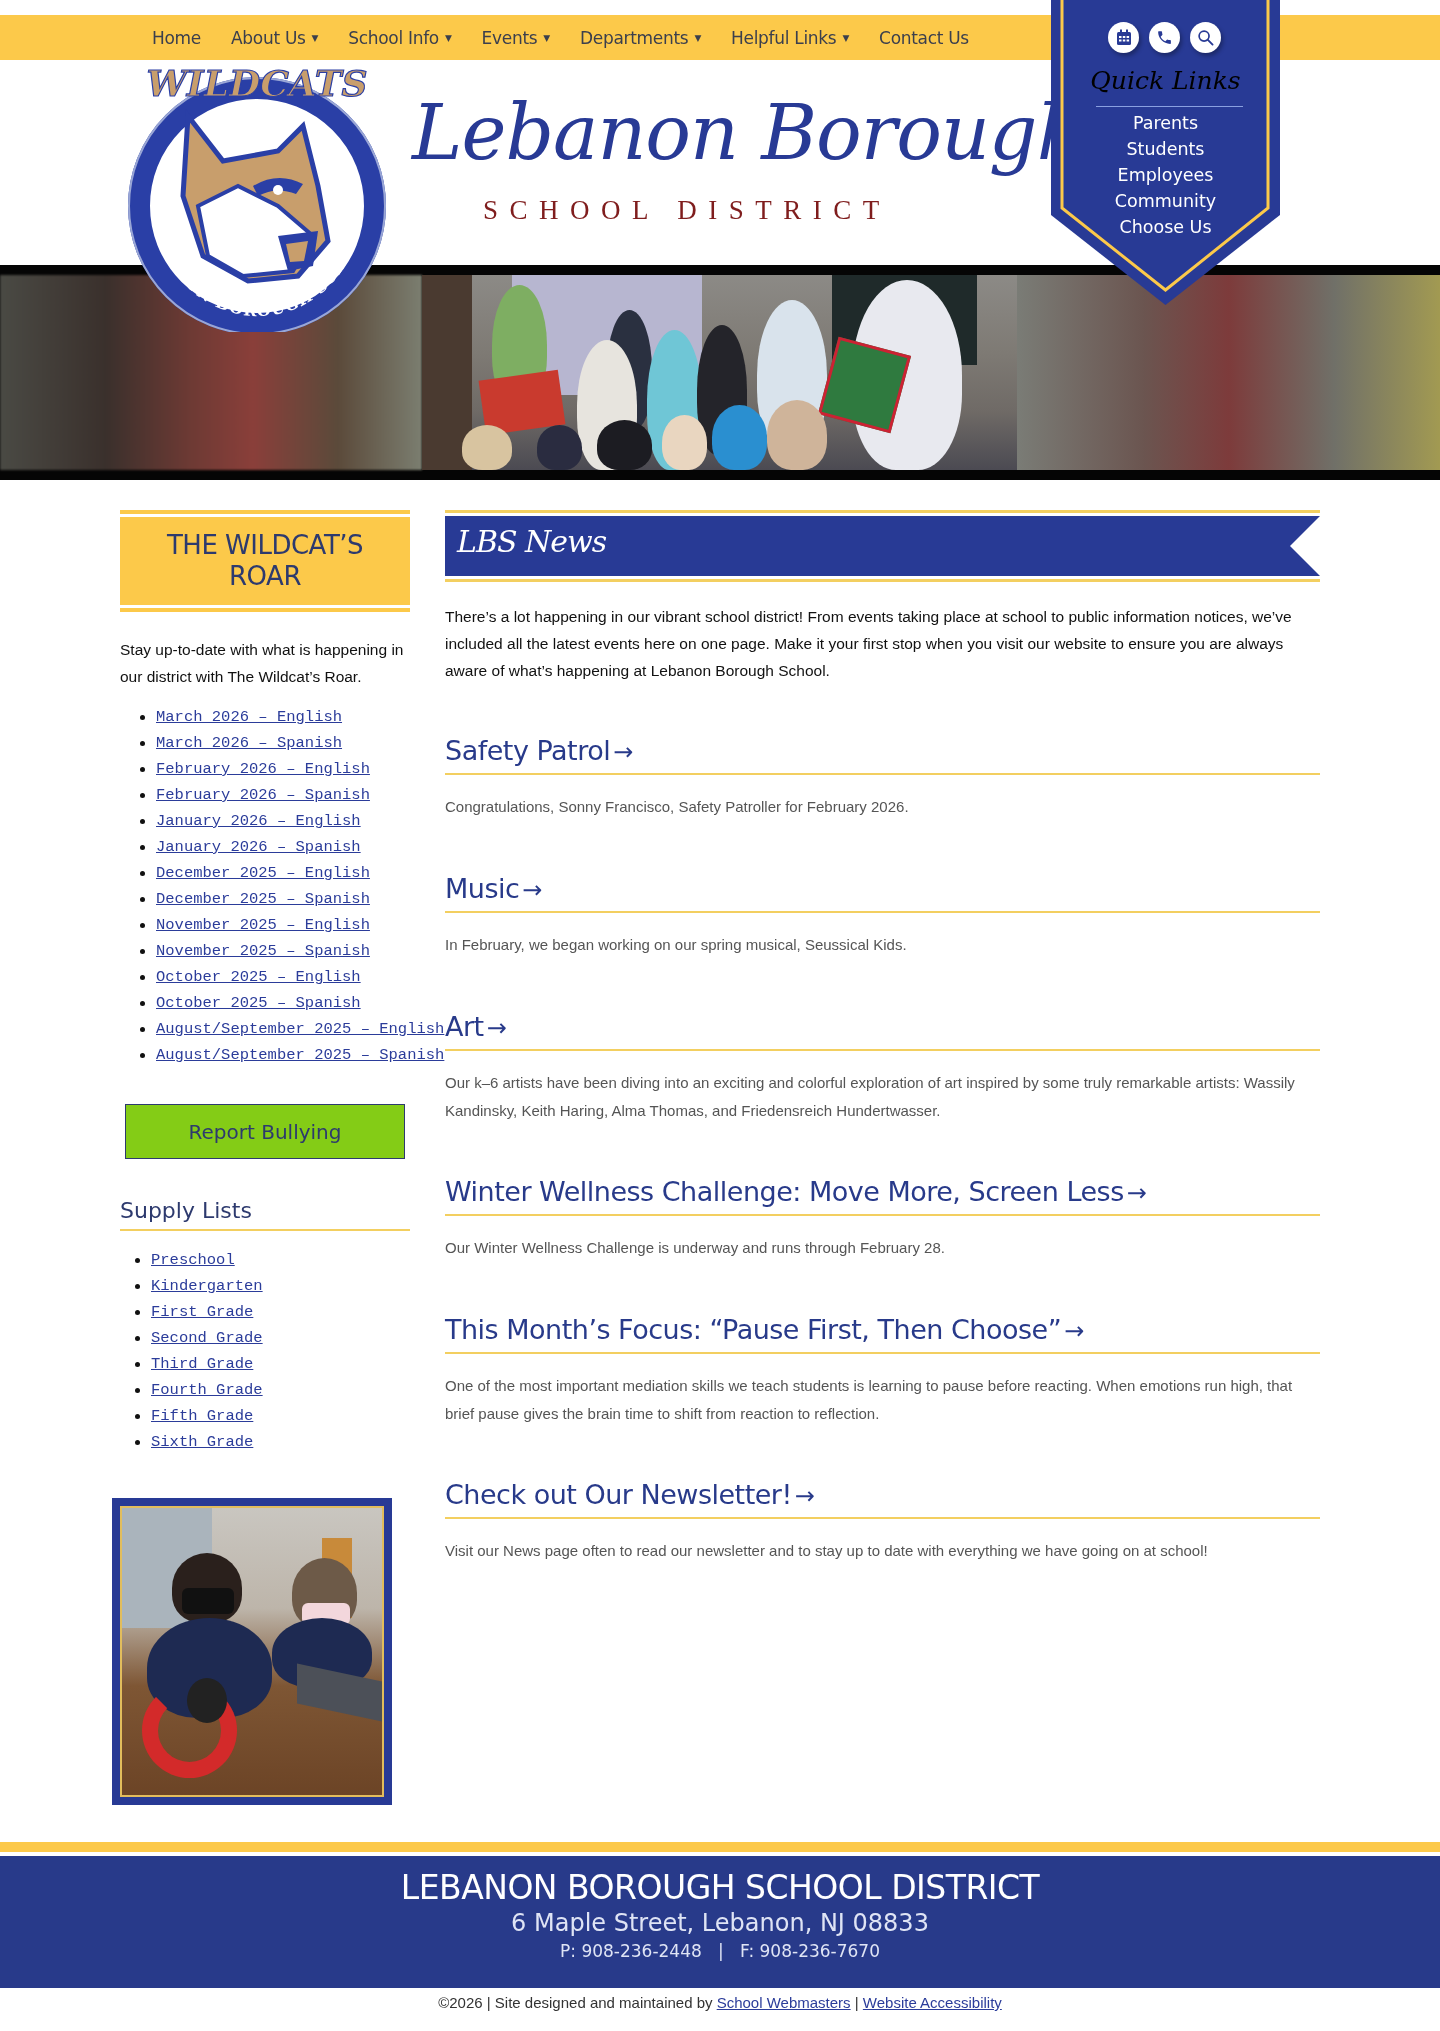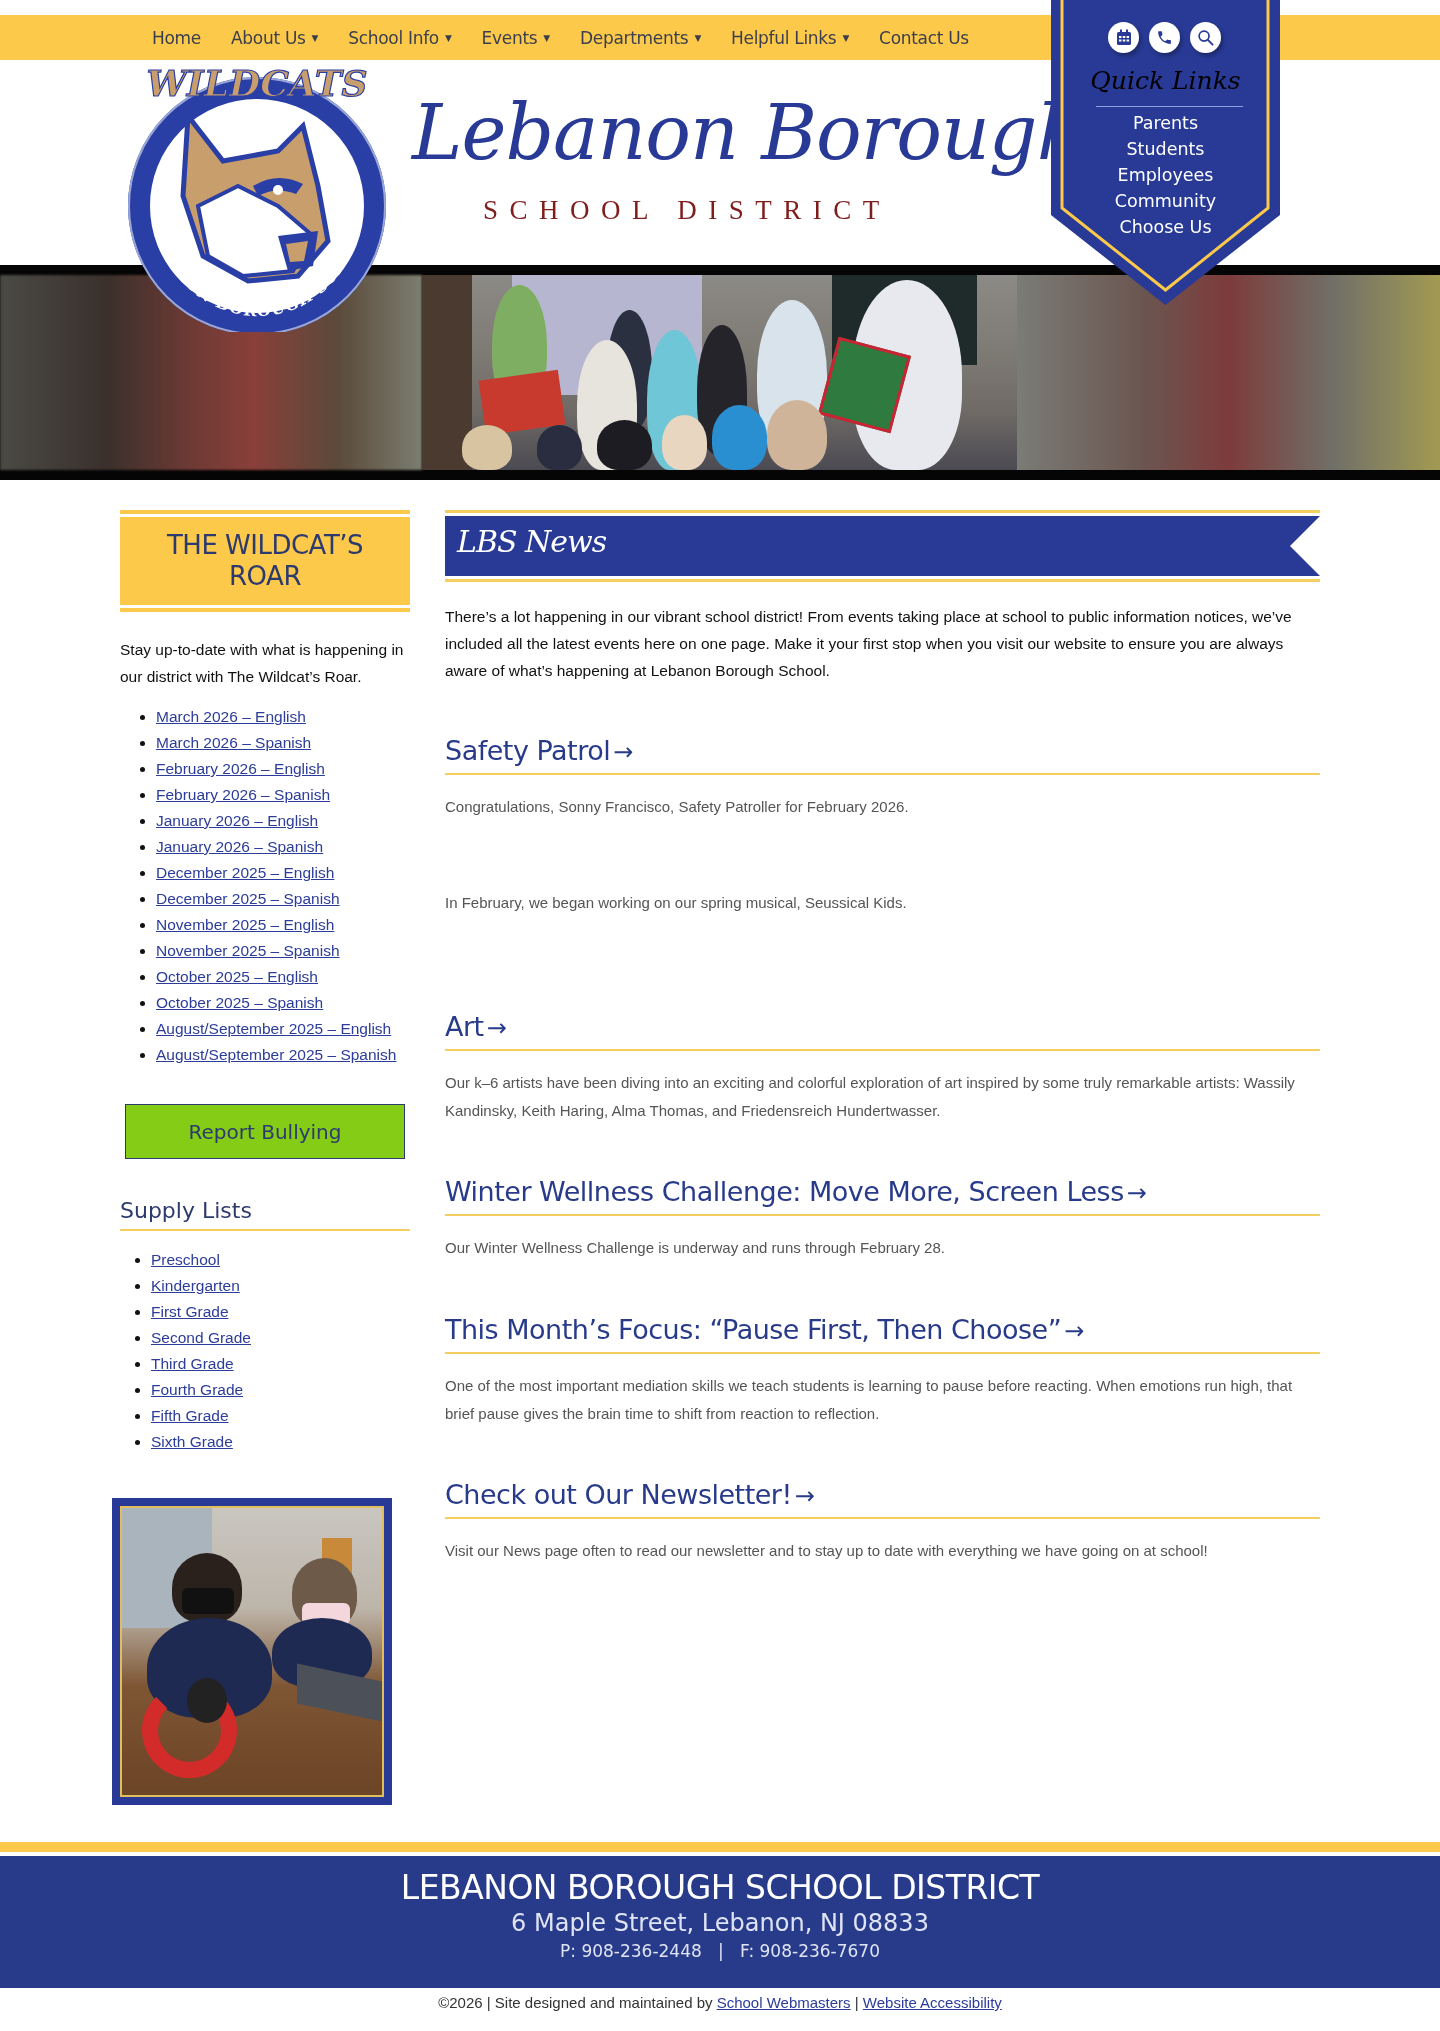--- a/index.html
+++ b/index.html
@@ -37,21 +37,21 @@
     background: linear-gradient(90deg, #7a7c76 0%, #6b5550 30%, #7d3b3b 50%, #707068 75%, #a29a52 100%); }
   .kid { position: absolute; border-radius: 50% 50% 40% 40%; }
 
   
   .roar-box { position: absolute; left: 120px; top: 510px; width: 290px; height: 102px; }
   .roar-box .stripe { position: absolute; left: 0; width: 290px; height: 4px; background: #fcc94a; }
   .roar-box .fill { position: absolute; left: 0; top: 7px; width: 290px; height: 88px; background: #fcc94a; display: flex; align-items: center; justify-content: center; text-align: center; }
   .roar-title { font-family: "DejaVu Sans", sans-serif; font-size: 26px; color: #2d3a6e; line-height: 31px; letter-spacing: -0.5px; }
   .roar-desc { position: absolute; left: 120px; top: 636px; width: 300px; font-size: 15.5px; line-height: 27px; color: #111; }
   .roar-list { position: absolute; left: 140px; top: 704px; list-style: none; }
-  .roar-list li, .supply-list li { position: relative; padding-left: 16px; font-size: 15.5px; line-height: 26px; }
+  .roar-list li, .supply-list li { position: relative; padding-left: 16px; font-size: 15.5px; line-height: 26px; font-family: Liberation Mono, monospace; }
   .roar-list li::before, .supply-list li::before { content: ""; position: absolute; left: 0; top: 11px; width: 5px; height: 5px; border-radius: 50%; background: #111; }
   a.lnk { color: #2b3c9a; text-decoration: underline; cursor: pointer; }
   .report-btn { position: absolute; left: 125px; top: 1104px; width: 280px; height: 55px; border: 1.5px solid #2d3a6e; display: flex; align-items: center; justify-content: center; font-family: "DejaVu Sans", sans-serif; font-size: 20px; color: #2d3a6e; cursor: pointer; background: #84cc16; }
   .supply-title { position: absolute; left: 120px; top: 1198px; width: 290px; font-family: "DejaVu Sans", sans-serif; font-size: 22px; color: #2d3a6e; padding-bottom: 6px; border-bottom: 2px solid #f3cf60; }
   .supply-list { position: absolute; left: 135px; top: 1247px; list-style: none; }
   .photo-frame { position: absolute; left: 112px; top: 1498px; width: 280px; height: 307px; background: #283a95; padding: 8px; }
   .photo-inner { width: 100%; height: 100%; border: 2px solid #e2bd5c; background: linear-gradient(180deg, #c9c6c0 0%, #bdb5aa 35%, #7e5634 62%, #6c4426 100%); position: relative; overflow: hidden; }
 
   
   .news-ribbon { position: absolute; left: 445px; top: 510px; width: 875px; height: 72px; }
@@ -263,20 +263,21 @@
   <div class="stripe" style="top:69px;"></div>
 </div>
 <p class="news-intro">There’s a lot happening in our vibrant school district! From events taking place at school to public information notices, we’ve included all the latest events here on one page. Make it your first stop when you visit our website to ensure you are always aware of what’s happening at Lebanon Borough School.</p>
 
 <div class="article" style="top:733px;">
   <a class="article-title"><span>Safety Patrol</span><span class="arrow">→</span></a>
   <p class="article-body">Congratulations, Sonny Francisco, Safety Patroller for February 2026.</p>
 </div>
 
 <div class="article" style="top:871px;">
+  <a class="article-title"><span>Music</span><span class="arrow">→</span></a>
   <p class="article-body">In February, we began working on our spring musical, Seussical Kids.</p>
 </div>
 
 <div class="article" style="top:1009px;">
   <a class="article-title"><span>Art</span><span class="arrow">→</span></a>
   <p class="article-body">Our k–6 artists have been diving into an exciting and colorful exploration of art inspired by some truly remarkable artists: Wassily Kandinsky, Keith Haring, Alma Thomas, and Friedensreich Hundertwasser.</p>
 </div>
 
 <div class="article" style="top:1174px;">
   <a class="article-title"><span>Winter Wellness Challenge: Move More, Screen Less</span><span class="arrow">→</span></a>

